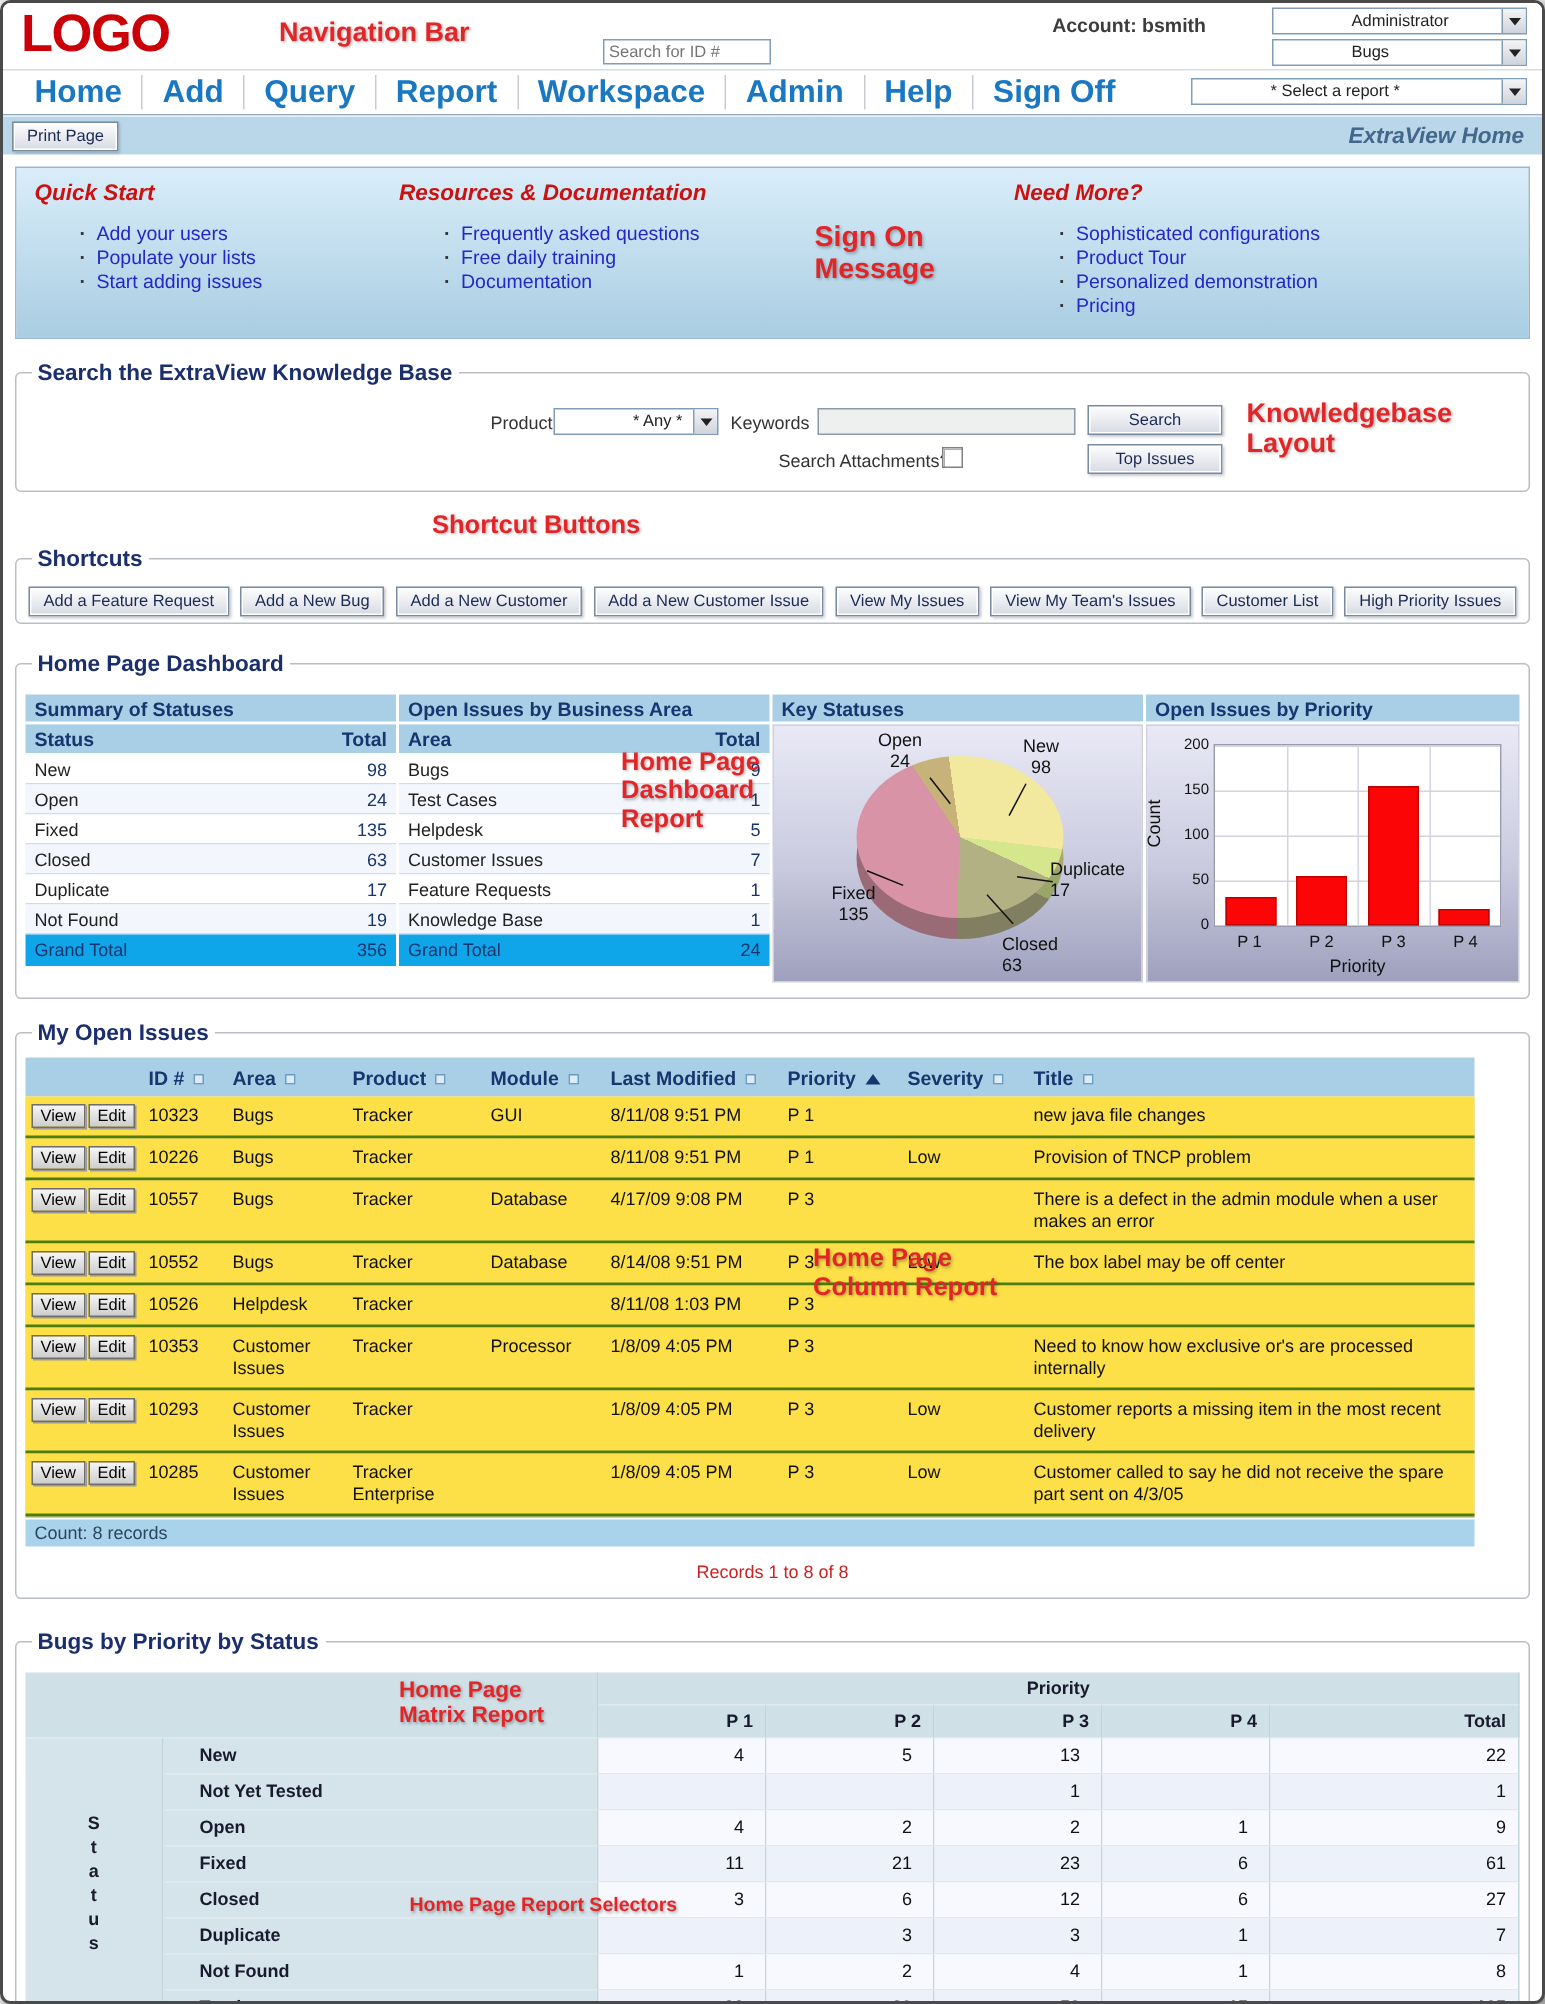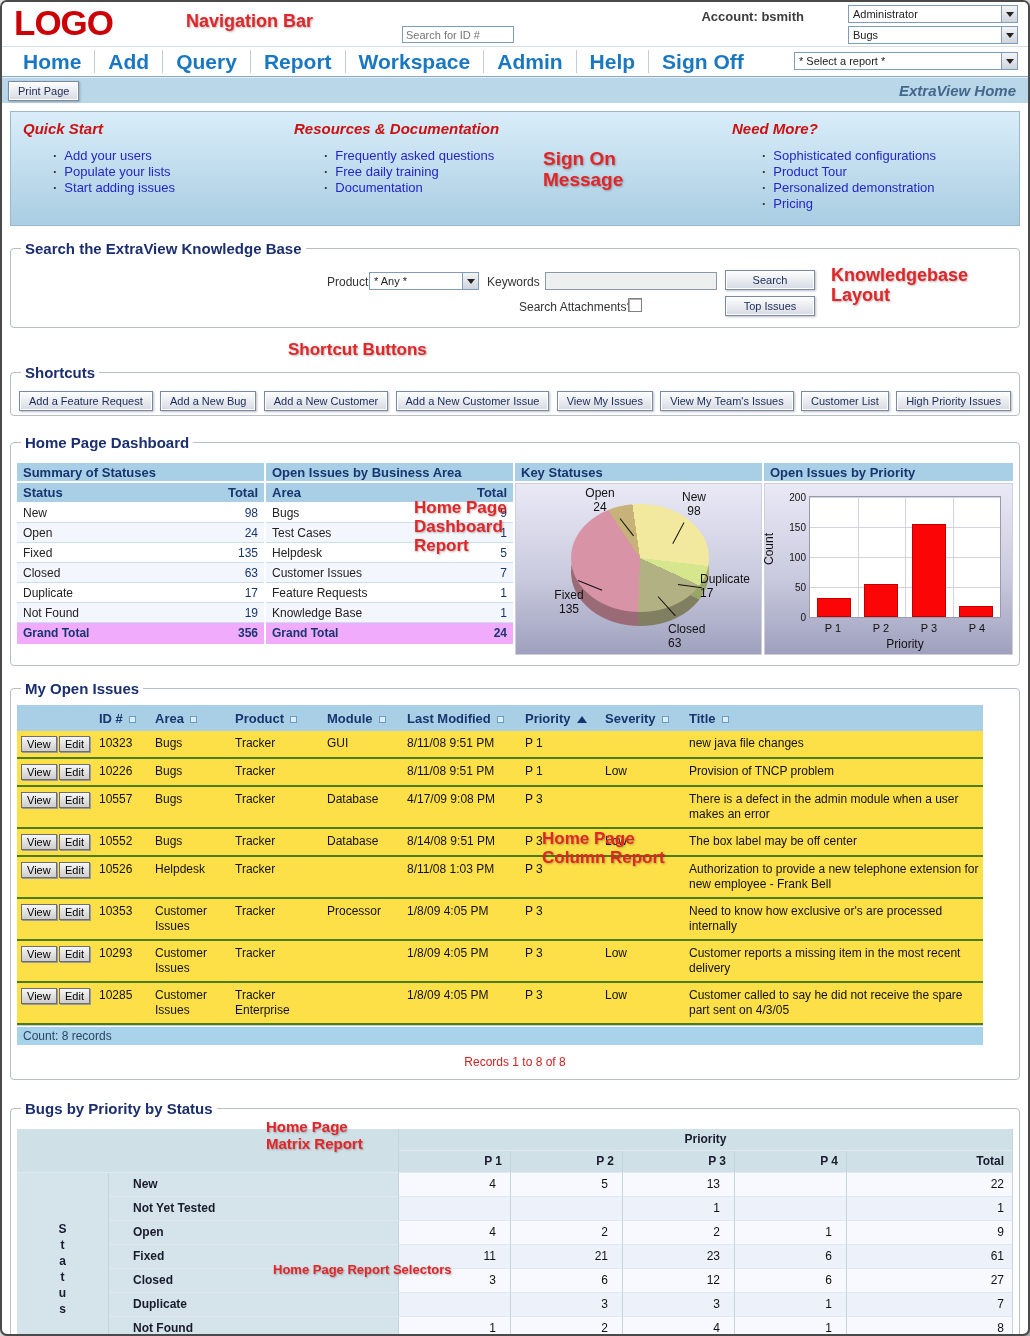--- a/index.html
+++ b/index.html
@@ -12,21 +12,21 @@
     overflow: hidden; box-shadow: 3px 3px 6px rgba(0,0,0,.4);
   }
 
   
   .top-header { position: relative; height: 44px; background: #fff; }
   .logo { position:absolute; left:12px; top:1px; font-size:35px; font-weight:bold; color:#cc0007; letter-spacing:-1px; }
   .id-search { position:absolute; left:400px; top:24px; width:112px; height:17px; font-size:11px; border:1px solid #7f9db9; padding:1px 3px; color:#333; }
   .account-label { position:absolute; right:224px; top:7px; font-size:13px; font-weight:bold; color:#3c3c3c; }
 
   
-  .select { position:absolute; height:18px; background:#fff; border:1px solid #7f9db9; display:flex; align-items:center; cursor:default; }
+  .select { position:absolute; height:18px; background:#fff; border:1px solid #7f9db9; display:flex; align-items:center; cursor:default;padding-left:48px; }
   .select .select-text { flex:1; font-size:11px; color:#222; padding:0 4px; white-space:nowrap; overflow:hidden; }
   .select .select-btn { width:16px; height:16px; background:linear-gradient(#f4f4f4,#cfd4dd); border-left:1px solid #7f9db9; display:flex; align-items:center; justify-content:center; }
   .select .select-btn i { width:0; height:0; border-left:4px solid transparent; border-right:4px solid transparent; border-top:5px solid #222; }
   .sel-role { right:10px; top:3px; width:170px; }
   .sel-area { right:10px; top:24px; width:170px; }
   .sel-report { right:10px; top:5px; width:224px; }
 
   
   .nav-row { position:relative; height:31px; border-top:1px solid #d7dde4; border-bottom:1px solid #8fa8bc; display:flex; align-items:center; padding-left:8px; background:#fff; }
   .nav-item { font-size:21px; font-weight:bold; color:#1a78c2; padding:0 13px; border-right:1px solid #c7ccd4; line-height:23px; cursor:pointer; }
@@ -44,21 +44,21 @@
     box-shadow: inset 0 0 0 1px #fff, 1px 1px 2px rgba(60,70,90,.35);
     padding:3px 9px; cursor:pointer; white-space:nowrap;
   }
   .btn-mini {
     font-size:11px; color:#000; background:linear-gradient(#f6f6f6,#cdcdcd);
     border:1px solid #6e6e6e; box-shadow:1px 1px 0 #9a9a9a; padding:1px 5px; cursor:pointer;
   }
 
   
   .signon-panel { margin:8px 8px 0; height:115px; background:linear-gradient(#d9edf9,#a9cde2);
-    border:1px solid #9bb9cd; display:grid; grid-template-columns:243px 410px auto;gap:28px; }
+    border:1px solid #9bb9cd; display:grid; grid-template-columns:243px 410px auto; }
   .qs-col { padding:8px 0 0 12px; }
   .qs-title { font-size:15px; font-style:italic; font-weight:bold; color:#cc1111; }
   .qs-links { margin-top:11px; padding-left:30px; list-style:none; }
   .qs-links li { font-size:13px; color:#2525c8; line-height:16px; cursor:pointer; }
   .qs-links li::before { content:"·"; color:#333; font-weight:bold; margin-right:7px; }
 
   
   fieldset { margin:0 8px; border:1px solid #b9bec4; border-radius:4px; padding:8px 6px 10px; position:relative; background:#fff; }
   fieldset legend { font-size:15px; font-weight:bold; color:#1b2e6e; padding:0 4px; margin-left:4px; }
 
@@ -80,21 +80,21 @@
 
   
   .dash-fieldset { margin-top:18px; }
   .dash-row { display:flex; gap:2px; margin-top:4px; }
   .mini-table { width:247px; }
   .mt-title { height:20px; background:#a9cfe6; color:#17356e; font-size:13px; font-weight:bold; padding:2px 0 0 6px; border-bottom:2px solid #fff; }
   .mt-cols { height:20px; background:#a9cfe6; color:#17356e; font-size:13px; font-weight:bold; display:flex; justify-content:space-between; padding:2px 6px 0; border-bottom:1px solid #fff; }
   .mt-row { height:20px; display:flex; justify-content:space-between; padding:3px 6px 0; font-size:12px; color:#222; border-bottom:1px solid #ccdded; background:#fff; }
   .mt-row:nth-child(even) { background:#f3f6fc; }
   .mt-row .num { color:#17356e; }
-  .mt-total { height:21px; background:#f0abfc; color:#17356e; font-weight:bold; display:flex; justify-content:space-between; padding:3px 6px 0; font-size:12px; }
+  .mt-total { height:21px; background:#0ea5e9; color:#17356e; font-weight:normal; display:flex; justify-content:space-between; padding:3px 6px 0; font-size:12px; }
 
   .chart-panel { width:247px; }
   .chart-panel.wide { flex:1; }
   .chart-area { height:172px; background:linear-gradient(180deg,#e9e9f6 0%,#c9cade 55%,#9fa0bd 100%); position:relative; border:1px solid #cfcfdd; }
 
   
   .pie-side, .pie-top { position:absolute; left:55px; width:138px; height:108px; border-radius:50%; }
   .pie-side { top:34px; filter:brightness(.72) saturate(.95); }
   .pie-top  { top:20px; }
   .pie-label { position:absolute; font-size:12px; color:#111; line-height:14px; text-align:center; }
@@ -474,21 +474,20 @@
           <div class="issue-row">
             <div><button class="btn-mini">View</button></div>
             <div><button class="btn-mini">Edit</button></div>
             <div>10526</div>
             <div>Helpdesk</div>
             <div>Tracker</div>
             <div></div>
             <div>8/11/08 1:03 PM</div>
             <div>P 3</div>
             <div></div>
-            <div>Authorization to provide a new telephone extension for new employee - Frank Bell</div>
           </div>
           <div class="issue-row">
             <div><button class="btn-mini">View</button></div>
             <div><button class="btn-mini">Edit</button></div>
             <div>10353</div>
             <div>Customer Issues</div>
             <div>Tracker</div>
             <div>Processor</div>
             <div>1/8/09 4:05 PM</div>
             <div>P 3</div>

